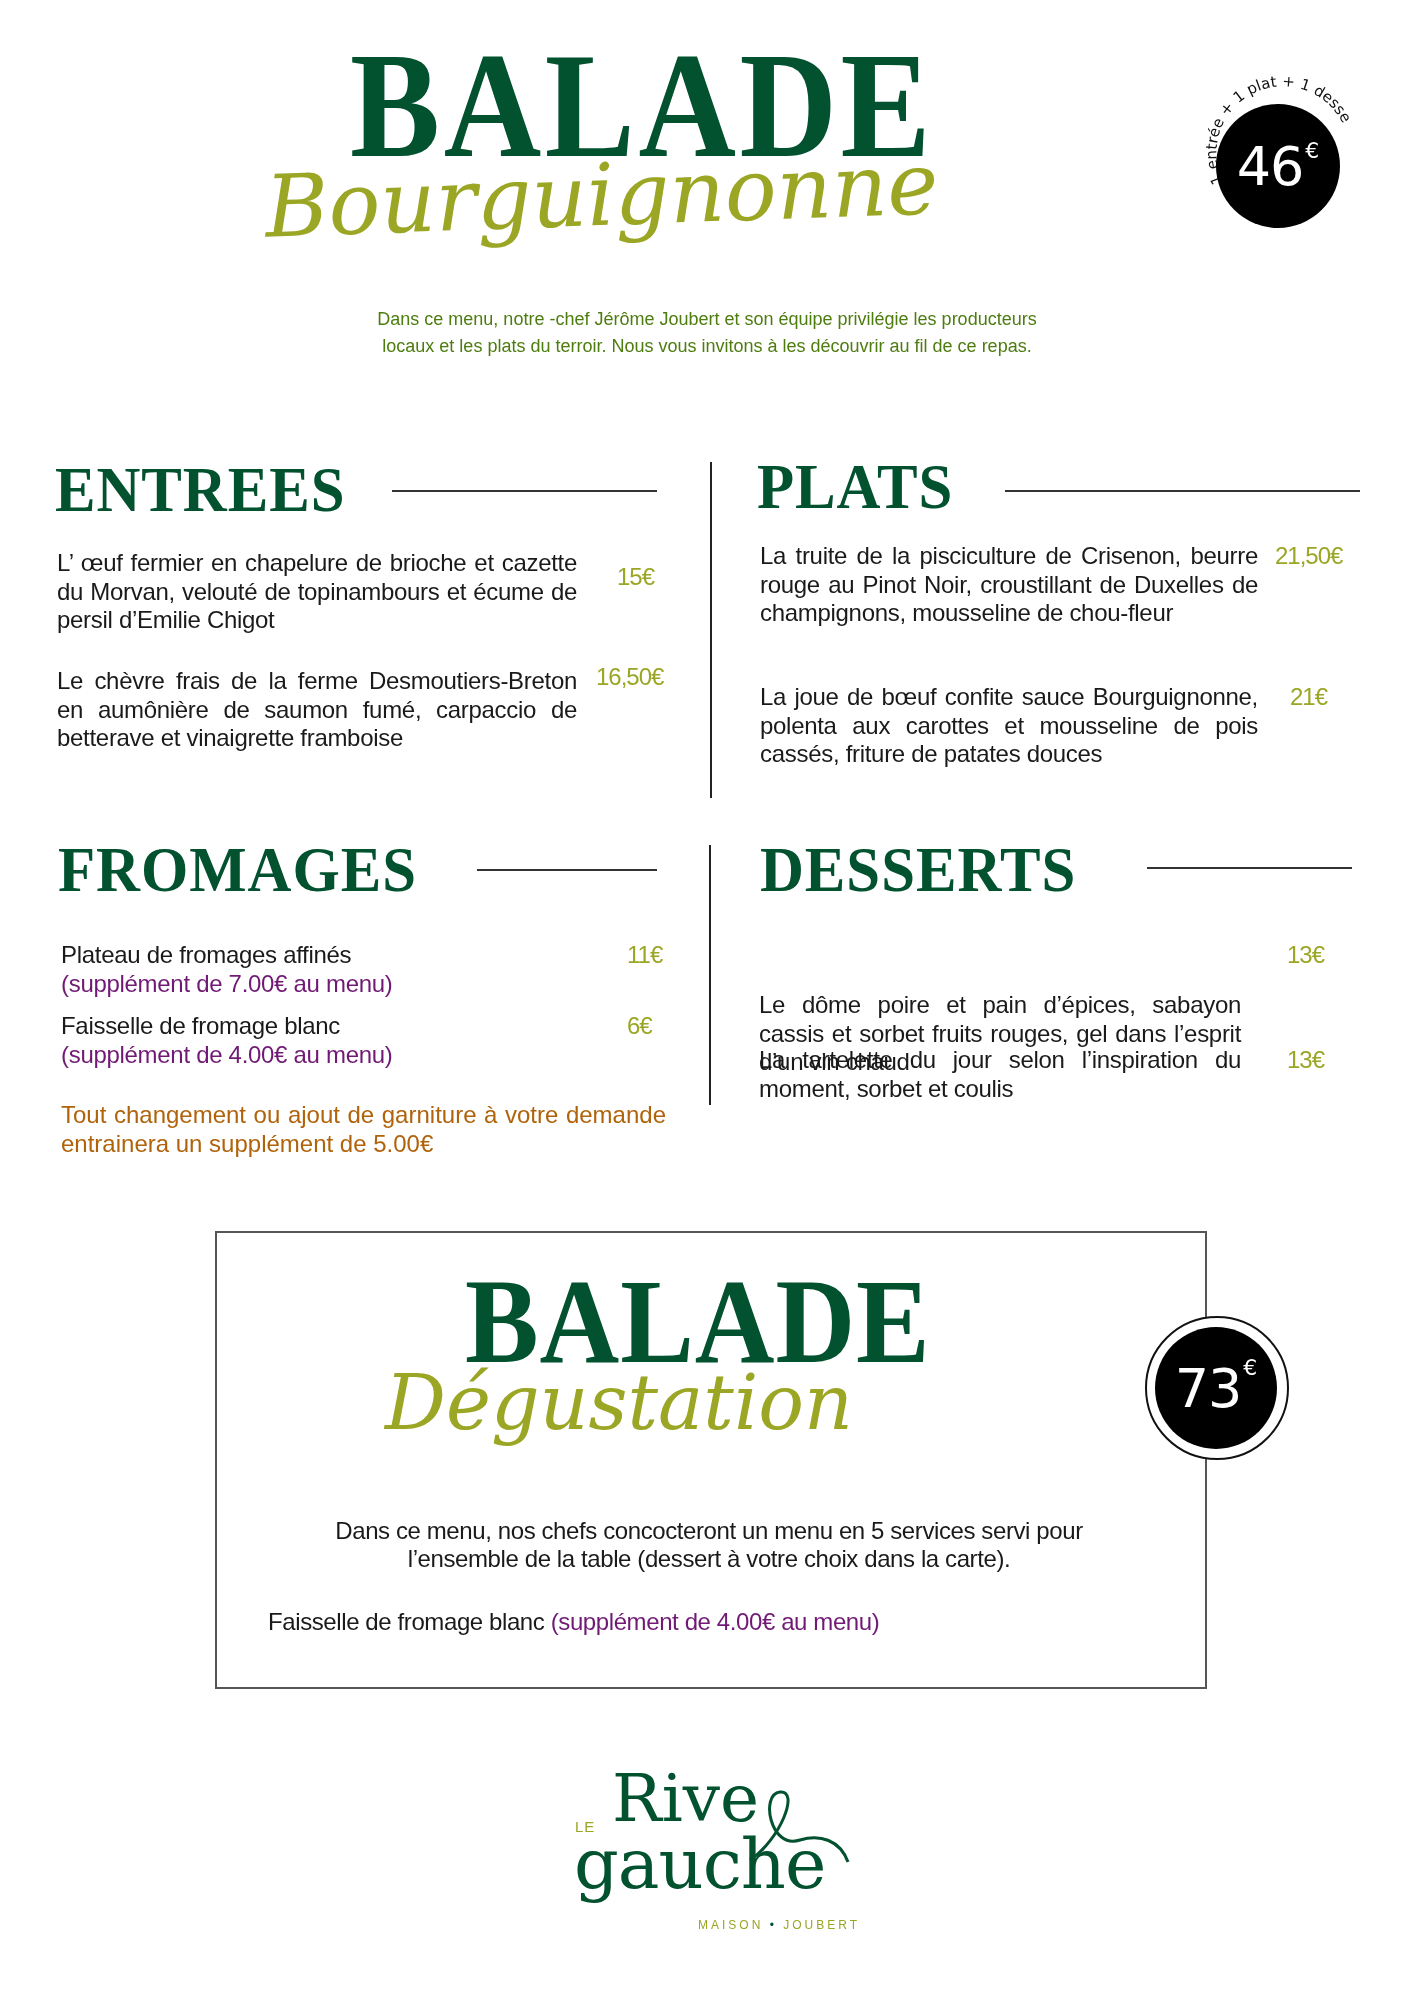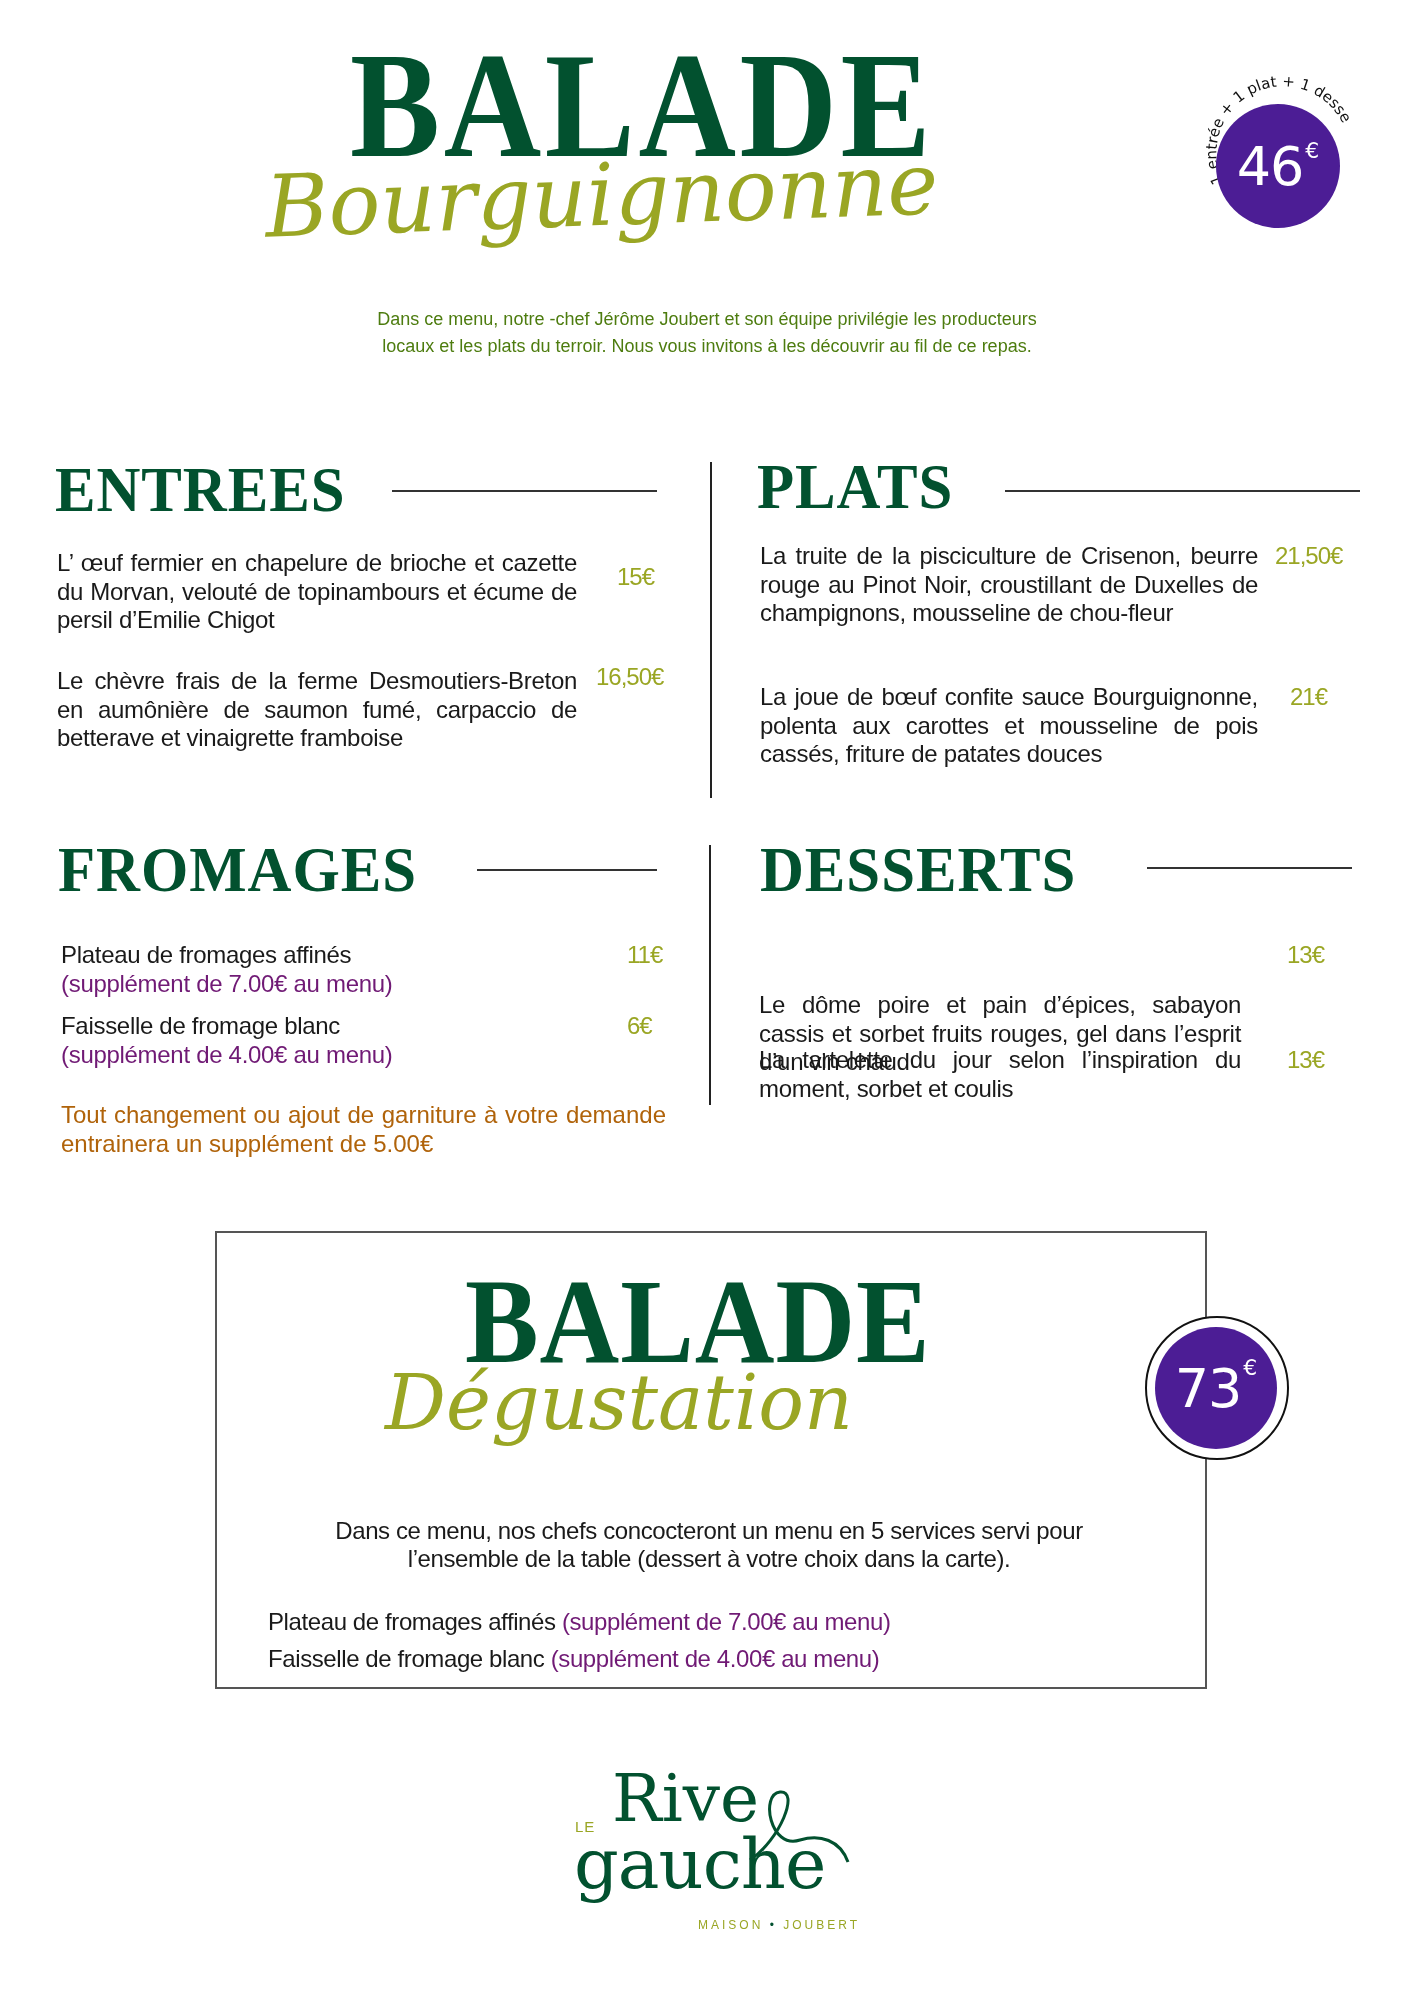--- a/index.html
+++ b/index.html
@@ -11,21 +11,21 @@
   .script { font-family: "DejaVu Serif", "Liberation Serif", serif; font-style: italic;
             color: #9aa624; font-weight: normal; }
   .intro { font-size: 18px; line-height: 27px; text-align: center; color: #4d7c0f; }
   .section-title { font-size: 64px; line-height: 64px; transform: scaleX(0.95); }
   .rule { height: 2px; background: #333; }
   .vdiv { width: 2px; background: #222; }
   .item { font-size: 24px; line-height: 28.5px; text-align: justify; text-align-last: left; color: #1a1a1a; letter-spacing: -0.3px; }
   .price { font-size: 24px; line-height: 28px; color: #9aa624; letter-spacing: -1px; }
   .supp { color: #701a75; }
   .notice { font-size: 24px; line-height: 29px; color: #b0630a; text-align: justify; text-align-last: left; }
-  .badge { border-radius: 50%; background: #4c1d95; color: #fff; display: flex; align-items: center;
+  .badge { border-radius: 50%; background: #000000; color: #fff; display: flex; align-items: center;
            justify-content: center; font-family: "DejaVu Sans", sans-serif; }
   .badge .num { font-size: 54px; letter-spacing: -1px; }
   .badge .cur { font-size: 22px; align-self: flex-start; margin-top: 34px; margin-left: 2px; }
   .deg-box { border: 2px solid #555; background: #fff; }
   .logo-rive { font-family: "DejaVu Serif", "Liberation Serif", serif; color: #02512f; }
 </style>
 </head>
 <body>
 
 <div class="abs serif-title" style="left:350px; top:30px; font-size:150px; line-height:150px; letter-spacing:4px; transform:scaleX(0.9);">BALADE</div>
@@ -111,24 +111,20 @@
   <span class="cur" style="margin-top:28px;">€</span>
 </div>
 
 <div class="abs" style="left:230px; top:1517px; width:958px; text-align:center; font-size:24px; line-height:28px; letter-spacing:-0.4px;">
   <div>Dans ce menu, nos chefs concocteront un menu en 5 services servi pour</div>
   <div>l’ensemble de la table (dessert à votre choix dans la carte).</div>
 </div>
 
 <div class="abs" style="left:268px; top:1603px; font-size:24px; line-height:37px; letter-spacing:-0.4px;">
   <div>
-    <span>Plateau de fromages affinés</span>
-    <span class="supp">(supplément de 7.00€ au menu)</span>
-  </div>
-  <div>
     <span>Faisselle de fromage blanc</span>
     <span class="supp">(supplément de 4.00€ au menu)</span>
   </div>
 </div>
 
 <div class="abs" style="left:560px; top:1760px; width:320px; height:180px;">
   <span class="abs" style="left:15px; top:58px; font-size:15px; letter-spacing:1px; color:#9aa624;">LE</span>
   <span class="abs logo-rive" style="left:52px; top:4px; font-size:66px; line-height:70px;">Rive</span>
   <span class="abs logo-rive" style="left:14px; top:64px; font-size:70px; line-height:80px; letter-spacing:-1px;">gauche</span>
   <svg class="abs" style="left:180px; top:20px;" width="120" height="90">

